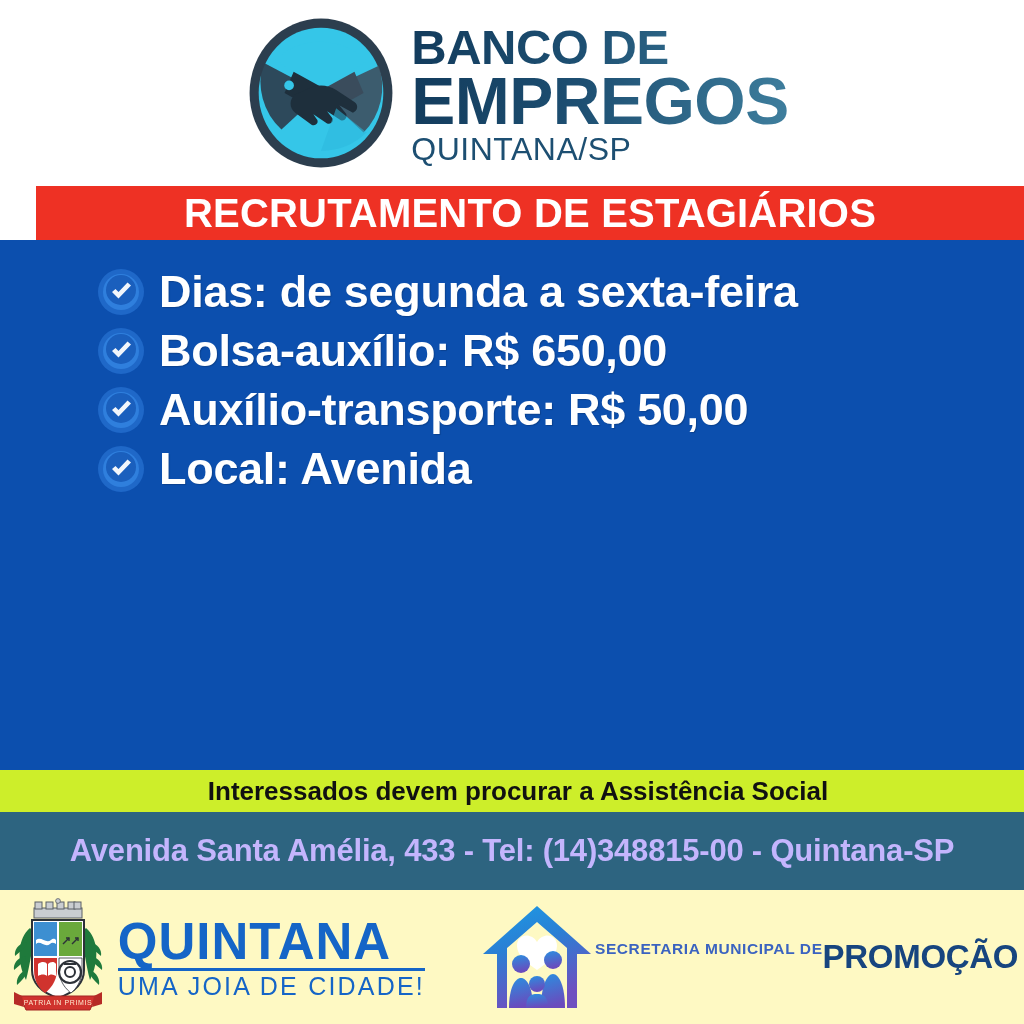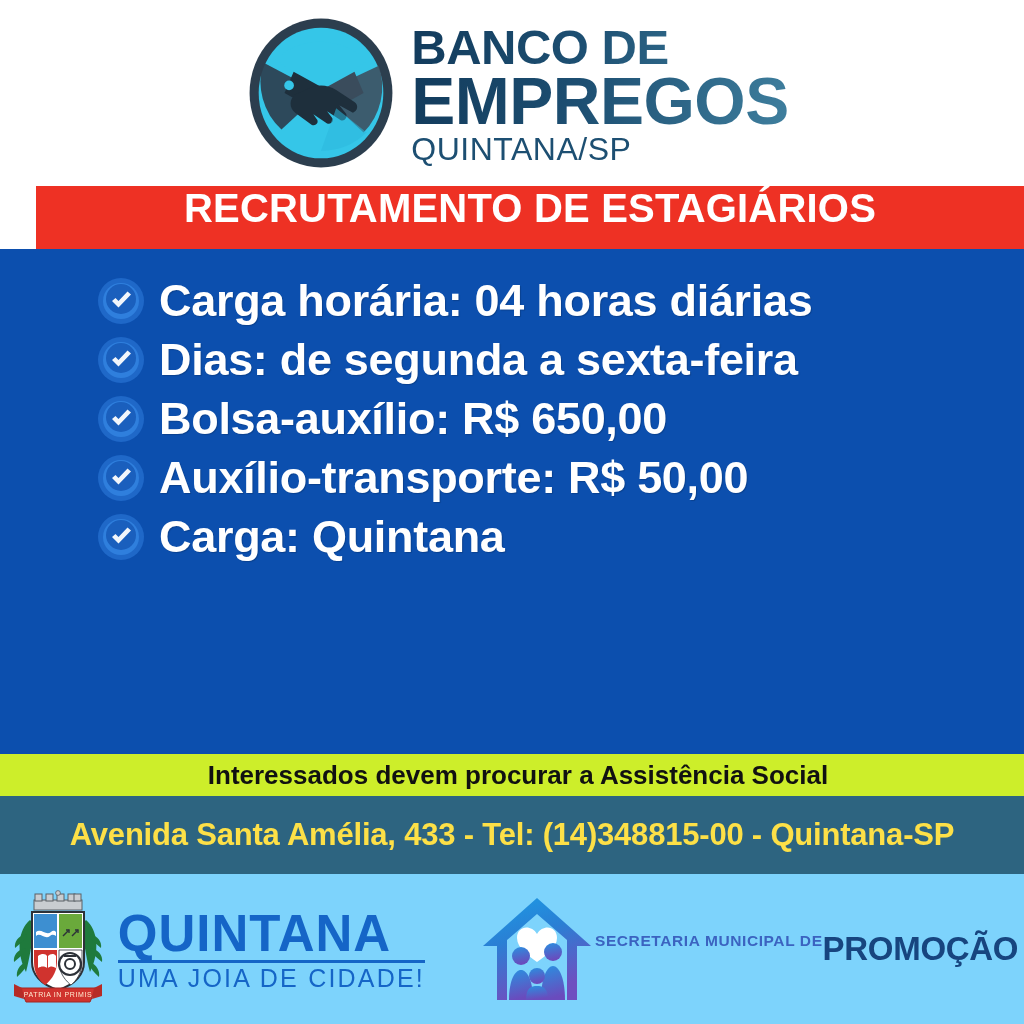--- a/index.html
+++ b/index.html
@@ -56,24 +56,24 @@
   .logo-line3 {
     font-size: 32px;
     font-weight: normal;
     letter-spacing: 0.5px;
     color: #1d4f72;
     padding-top: 3px;
   }
 
   
   .red-banner {
-    height: 63px;
+    height: 54px;
     background: #ee3124;
     display: flex;
-    align-items: flex-start;
+    align-items: center;
     justify-content: center;
     margin-left: 36px;
   }
   .red-banner-text {
     color: #ffffff;
     font-size: 40px;
     font-weight: bold;
     letter-spacing: 0.2px;
     white-space: nowrap;
   }
@@ -151,31 +151,31 @@
 
   
   .teal-address {
     height: 78px;
     background: #2d6480;
     display: flex;
     align-items: center;
     justify-content: center;
   }
   .teal-address-text {
-    color: #fde047;
+    color: #c4b5fd;
     font-size: 31px;
     font-weight: bold;
     white-space: nowrap;
     letter-spacing: -0.2px;
   }
 
   
   .footer {
-    height: 150px;
-    background: #7dd3fc;
+    height: 134px;
+    background: #fef9c3;
     display: flex;
     align-items: center;
     justify-content: center;
     gap: 56px;
   }
   .footer-logo {
     display: flex;
     align-items: center;
     gap: 8px;
   }
@@ -252,29 +252,20 @@
   </div>
 
   <div class="red-banner">
     <span class="red-banner-text">RECRUTAMENTO DE ESTAGIÁRIOS</span>
   </div>
 
 
   <div class="blue-main">
     <div class="bullet-list">
 
-      <div class="bullet-row">
-        <svg class="check-icon" viewBox="0 0 48 48">
-          <circle cx="24" cy="24" r="23" fill="#1f68c8"></circle>
-          <circle cx="24" cy="24" r="18" fill="#2f7fdd"></circle>
-          <circle cx="24" cy="22" r="15" fill="#1a5fbd"></circle>
-          <path d="M15 24 L21.5 30.5 L34 17.5 L30.5 14.5 L21.5 24 L18.5 21 Z" fill="#f2f6fb"></path>
-        </svg>
-        <span class="bullet-label">Carga horária: 04 horas diárias</span>
-      </div>
 
       <div class="bullet-row">
         <svg class="check-icon" viewBox="0 0 48 48">
           <circle cx="24" cy="24" r="23" fill="#1f68c8"></circle>
           <circle cx="24" cy="24" r="18" fill="#2f7fdd"></circle>
           <circle cx="24" cy="22" r="15" fill="#1a5fbd"></circle>
           <path d="M15 24 L21.5 30.5 L34 17.5 L30.5 14.5 L21.5 24 L18.5 21 Z" fill="#f2f6fb"></path>
         </svg>
         <span class="bullet-label">Dias: de segunda a sexta-feira</span>
       </div>
@@ -299,21 +290,21 @@
         <span class="bullet-label">Auxílio-transporte: R$ 50,00</span>
       </div>
 
       <div class="bullet-row">
         <svg class="check-icon" viewBox="0 0 48 48">
           <circle cx="24" cy="24" r="23" fill="#1f68c8"></circle>
           <circle cx="24" cy="24" r="18" fill="#2f7fdd"></circle>
           <circle cx="24" cy="22" r="15" fill="#1a5fbd"></circle>
           <path d="M15 24 L21.5 30.5 L34 17.5 L30.5 14.5 L21.5 24 L18.5 21 Z" fill="#f2f6fb"></path>
         </svg>
-        <span class="bullet-label">Carga: Quintana</span>
+        <span class="bullet-label">Local: Avenida</span>
       </div>
 
     </div>
   </div>
 
   <div class="green-cta">
     <span class="green-cta-text">Interessados devem procurar a Assistência Social</span>
   </div>
 
   <div class="teal-address">

